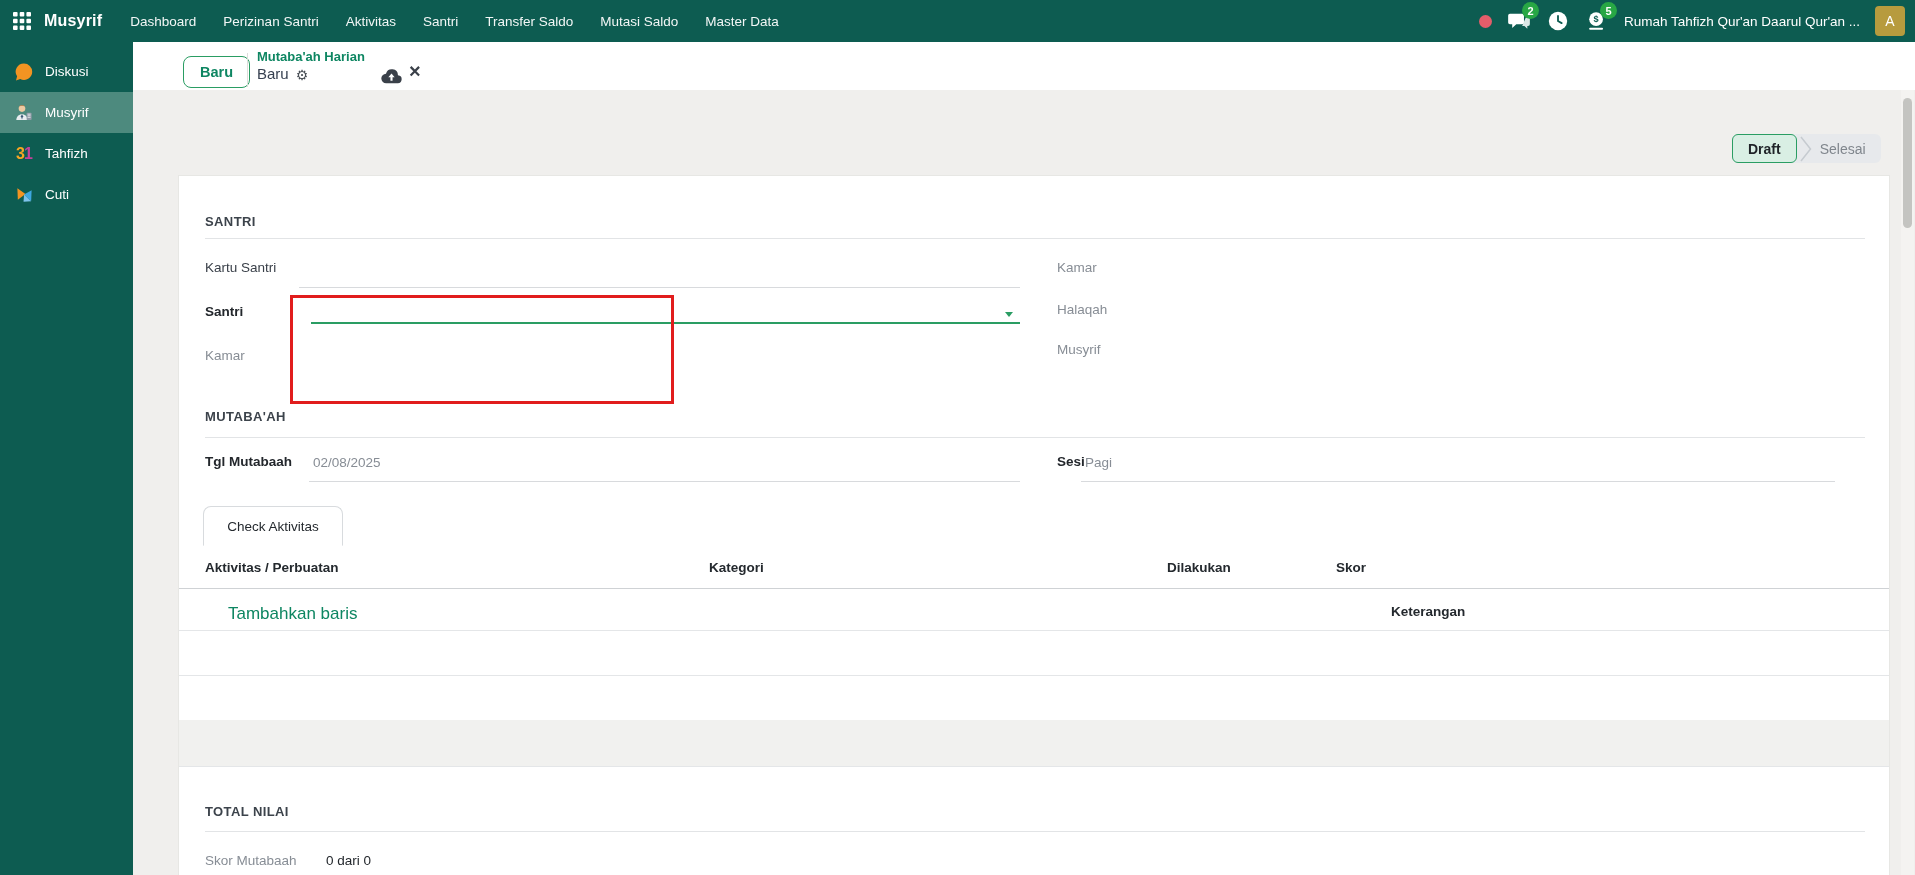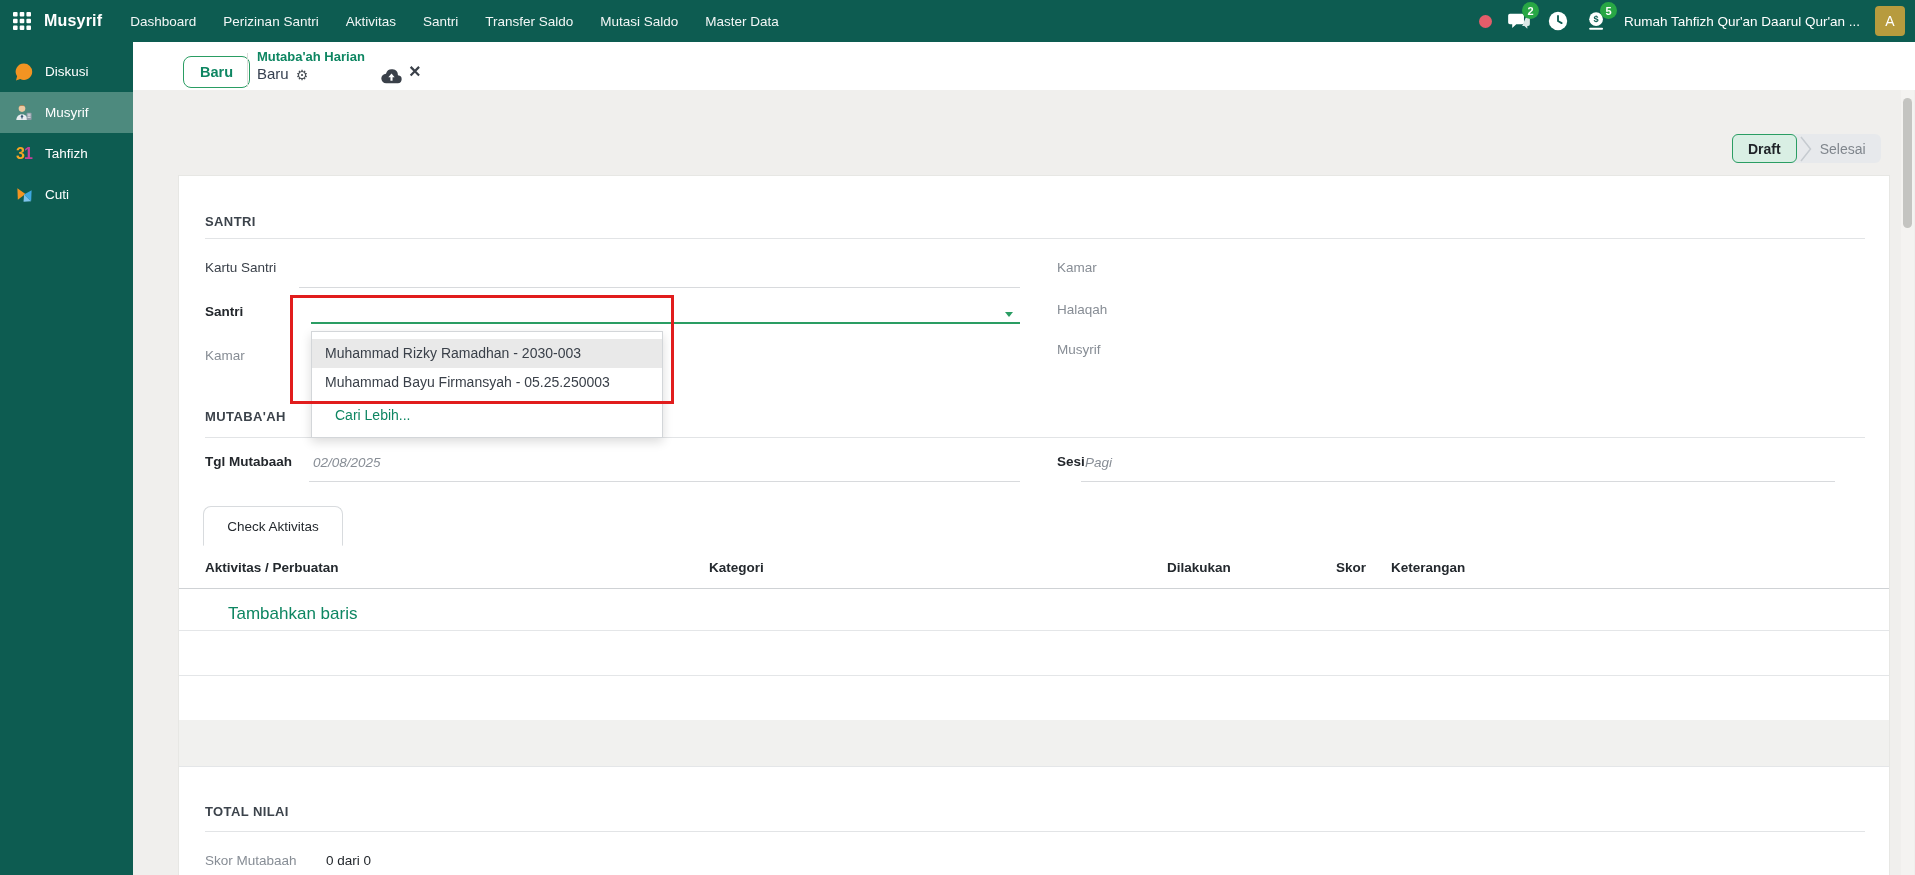--- a/index.html
+++ b/index.html
@@ -61,21 +61,21 @@
   .done-label { color:#80868d; font-size:14px; padding:0 15px 0 8px; cursor:pointer; }
 
   
   .sheet { position:absolute; left:178px; top:175px; width:1712px; height:700px; background:#fff; z-index:5;
            border:1px solid #e7e7e4; border-bottom:none; }
   .sec-title { position:absolute; font-size:13px; font-weight:bold; color:#3c434b; letter-spacing:.4px; }
   .hr { position:absolute; height:1px; background:#e2e4e6; }
   .flabel { position:absolute; font-size:13.5px; color:#3a4049; }
   .flabel.bold { font-weight:bold; color:#23272c; }
   .flabel.muted { color:#878d95; }
-  .fvalue { position:absolute; font-size:13.5px; color:#878d95;font-style:italic; }
+  .fvalue { position:absolute; font-size:13.5px; color:#878d95; }
   .u-line { position:absolute; height:1px; background:#d8dadd; }
   .u-line.green { height:2px; background:#2a9d63; }
   .caret { position:absolute; width:0; height:0; border-left:4.5px solid transparent;
            border-right:4.5px solid transparent; border-top:5.5px solid #2a9d63; cursor:pointer; }
   .field-click { position:absolute; height:26px; cursor:text; }
 
   
   .dropdown { position:absolute; left:132px; top:155px; width:352px; background:#fff;
               border:1px solid #d3d6d9; box-shadow:0 4px 10px rgba(0,0,0,.14); z-index:20; padding:7px 0 9px; }
   .dd-item { height:29px; line-height:29px; font-size:14px; color:#3a4049; padding-left:13px;
@@ -263,35 +263,30 @@
     <div class="hr" style="left:26px; right:24px; top:261px; z-index:4;"></div>
 
     <div class="flabel bold" style="left:26px; top:278px;">Tgl Mutabaah</div>
     <div class="fvalue" style="left:134px; top:279px;">02/08/2025</div>
     <div class="u-line" style="left:130px; width:711px; top:305px;"></div>
 
     <div class="flabel bold" style="left:878px; top:278px;">Sesi</div>
     <div class="fvalue" style="left:906px; top:279px;">Pagi</div>
     <div class="u-line" style="left:902px; width:754px; top:305px;"></div>
 
-    <div class="dropdown">
-      <div class="dd-item hover">Muhammad Rizky Ramadhan - 2030-003</div>
-      <div class="dd-item">Muhammad Bayu Firmansyah - 05.25.250003</div>
-      <div class="dd-more">Cari Lebih...</div>
-    </div>
 
     <div class="red-box"></div>
 
     <div class="tab">Check Aktivitas</div>
 
     <div class="th" style="left:26px;">Aktivitas / Perbuatan</div>
     <div class="th" style="left:508px;padding-left:22px;">Kategori</div>
     <div class="th" style="left:988px;">Dilakukan</div>
     <div class="th" style="left:1157px;">Skor</div>
-    <div class="th" style="left:1212px;">Keterangan</div>
+    <div class="th" style="left:1212px;margin-top:44px;">Keterangan</div>
     <div class="th-border"></div>
 
     <div class="add-row">Tambahkan baris</div>
     <div class="row-border" style="top:454px;"></div>
     <div class="row-border" style="top:499px;"></div>
     <div class="gray-band"></div>
 
     <div class="sec-title" style="left:26px; top:628px;">TOTAL NILAI</div>
     <div class="hr" style="left:26px; right:24px; top:655px;"></div>
     <div class="flabel muted" style="left:26px; top:677px;">Skor Mutabaah</div>

